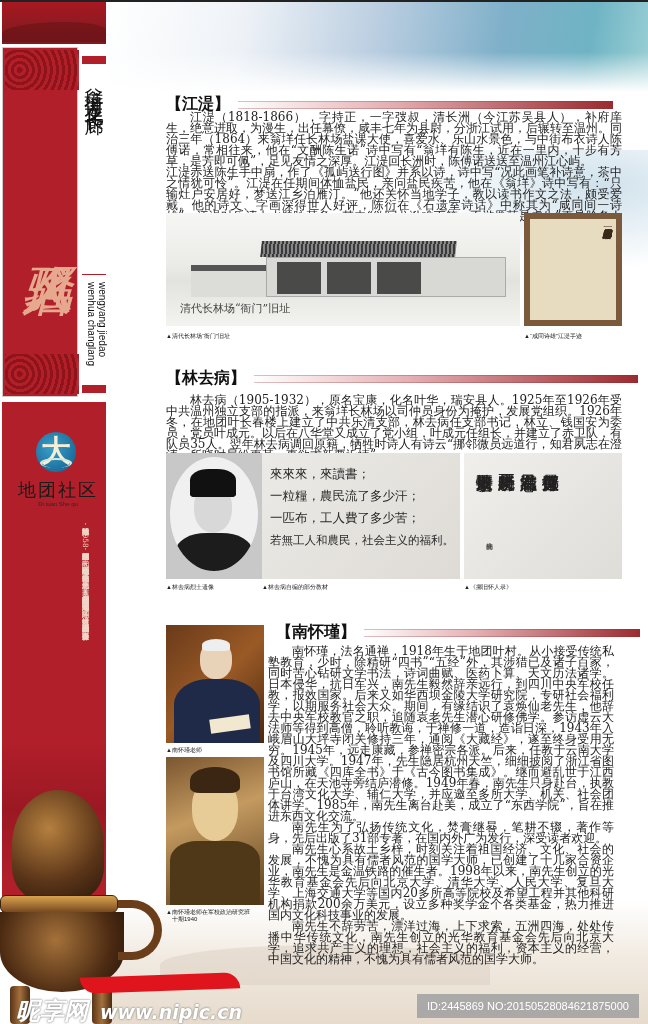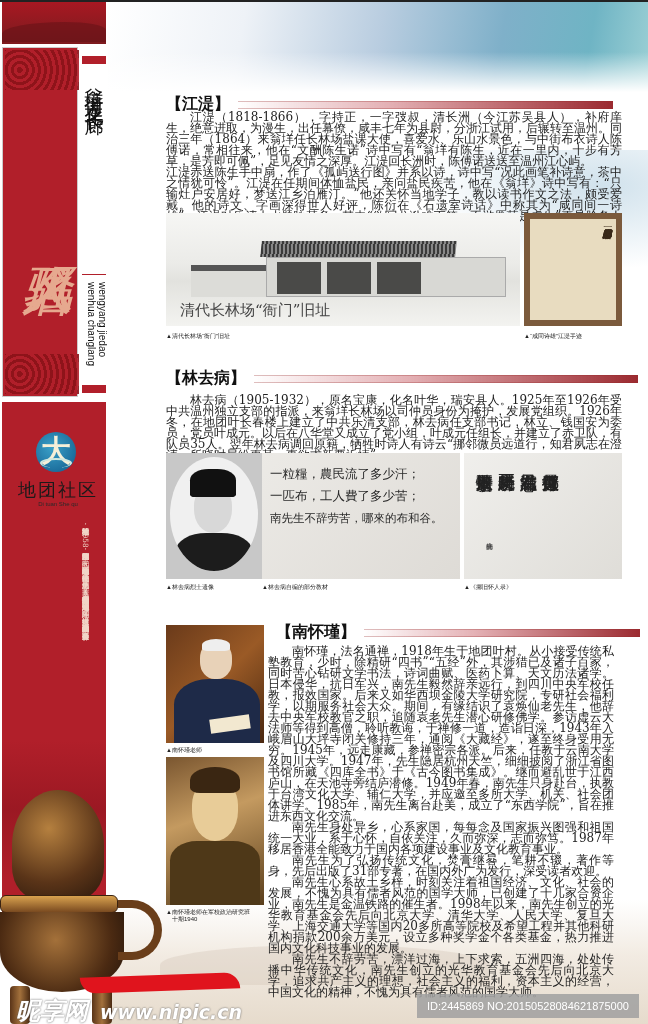--- a/index.html
+++ b/index.html
@@ -75,21 +75,21 @@
 .para p{text-indent:2em}
 .para p.noindent{text-indent:0}
 .photo{position:absolute;overflow:hidden}
 .cap{position:absolute;font-size:6px;color:#222;font-family:"Liberation Sans",sans-serif;white-space:nowrap}
 
 .ph-gate{left:166px;top:213px;width:354px;height:113px;background:linear-gradient(180deg,#f6f6f4 0%,#ebebe8 45%,#e2e2de 60%,#f3f3f0 100%)}
 .gate-roof{position:absolute;left:95px;top:28px;width:195px;height:16px;background:repeating-linear-gradient(90deg,#3a3a3a 0 2px,#888 2px 4px);transform:skewX(-6deg)}
 .gate-wall{position:absolute;left:100px;top:44px;width:240px;height:40px;background:#d8d8d4;border:1px solid #aaa}
 .gate-door{position:absolute;top:4px;width:44px;height:32px;background:#4a4a48}
 .gate-left{position:absolute;left:25px;top:52px;width:80px;height:32px;background:#dcdcd8;border-top:6px solid #555}
-.gate-text{position:absolute;left:14px;top:88px;font-size:15px;color:#444;font-family:"DejaVu Serif",serif}
+.gate-text{position:absolute;left:14px;top:88px;font-size:11px;color:#444;font-family:"DejaVu Serif",serif}
 .ph-letter{left:524px;top:213px;width:98px;height:113px;background:#7b5a3c;padding:6px}
 .letter-paper{width:100%;height:100%;background:#e8dcc0;writing-mode:vertical-rl;font-size:9px;line-height:12px;color:#3a2a1a;padding:3px;overflow:hidden;font-family:"DejaVu Serif",serif;font-style:italic}
 .ph-portrait{left:166px;top:453px;width:96px;height:126px;background:#c8c8c8}
 .oval{position:absolute;left:4px;top:4px;width:88px;height:114px;border-radius:50%;background:#f0f0f0;overflow:hidden}
 .hair{position:absolute;left:20px;top:12px;width:46px;height:28px;background:#111;border-radius:40% 40% 10% 10%}
 .face{position:absolute;left:24px;top:30px;width:38px;height:46px;background:#d8d8d8;border-radius:40% 40% 50% 50%}
 .coat{position:absolute;left:6px;top:76px;width:76px;height:44px;background:#1c1c1c;border-radius:40% 40% 0 0}
 .ph-poem{left:262px;top:453px;width:198px;height:126px;background:linear-gradient(135deg,#eceae6,#dedbd6);padding:10px 8px}
 .poem-line{font-size:12.5px;line-height:22px;color:#2a2a2a;font-family:"DejaVu Sans",sans-serif;white-space:nowrap}
 .ph-callig{left:464px;top:453px;width:158px;height:126px;background:linear-gradient(135deg,#f0efec,#dfddd8);padding:8px 10px}
@@ -185,23 +185,24 @@
 </div>
 <div class="photo ph-portrait">
   <div class="oval">
     <div class="coat"></div>
     <div class="face"></div>
     <div class="hair"></div>
   </div>
 </div>
 <div class="cap" style="left:166px;top:583px">▲林去病烈士遗像</div>
 <div class="photo ph-poem">
+  <div class="poem-line">來來來，來讀書；</div>
   <div class="poem-line">一粒糧，農民流了多少汗；</div>
   <div class="poem-line">一匹布，工人費了多少苦；</div>
-  <div class="poem-line" style="font-size:11.5px">南先生不辞劳苦，哪來的布和谷。</div>
+  <div class="poem-line" style="font-size:11.5px">若無工人和農民，社会主义的福利。</div>
 </div>
 <div class="cap" style="left:262px;top:583px">▲林去病自编的部分教材</div>
 <div class="photo ph-callig">
   <div class="callig-col">
     <span>挪邻微員遠道行</span>
     <span>知君夙志在澄淸</span>
     <span>所晓時局紛更甚</span>
     <span>事欲求新要近情</span>
   </div>
   <div class="callig-sign">林去病</div>
@@ -224,21 +225,20 @@
   <div>▲南怀瑾老师在军校政治研究班</div>
   <div style="padding-left:6px">十期1940</div>
 </div>
 
 <div class="sec-head" style="left:276px;top:622px">
   <span class="sec-title">【南怀瑾】</span>
   <span class="sec-bar" style="width:276px"></span>
 </div>
 <div class="para" style="left:268px;top:646px;width:346px">
   <p>南怀瑾，法名通禅，1918年生于地团叶村。从小接受传统私塾教育，少时，除精研“四书”“五经”外，其涉猎已及诸子百家，同时苦心钻研文学书法，诗词曲赋、医药卜算、天文历法诸学。日本侵华，抗日军兴，南先生毅然辞亲远行，到四川中央军校任教，报效国家。后来又如华西坝金陵大学研究院，专研社会福利学，以期服务社会大众。期间，有缘结识了袁焕仙老先生，他辞去中央军校教官之职，追随袁老先生潜心研修佛学。参访虚云大法师等得到高僧，聆听教诲，于禅修一道，造诣日深，1943年入峨眉山大坪寺闭关修持三年，通阅《大藏经》，遂至终身受用无穷。1945年，远走康藏，参禅密宗各派。后来，任教于云南大学及四川大学。1947年，先生隐居杭州天竺，细细披阅了浙江省图书馆所藏《四库全书》于《古今图书集成》。继而避乱世于江西庐山，在天池寺旁结庐潜修。1949年春，南先生只身赴台，执教于台湾文化大学、辅仁大学，并应邀至多所大学、机关、社会团体讲学。1985年，南先生离台赴美，成立了“东西学院”，旨在推进东西文化交流。</p>
-  <p>南先生身处异乡，心系家国，每每念及国家振兴图强和祖国统一大业，系于心怀，自依关注，久而弥深，志而弥笃。1987年移居香港全能致力于国内各项建设事业及文化教育事业。</p>
   <p>南先生为了弘扬传统文化，焚膏继晷，笔耕不辍，著作等身，先后出版了31部专著，在国内外广为发行，深受读者欢迎。</p>
   <p>南先生心系故土乡梓，时刻关注着祖国经济、文化、社会的发展，不愧为具有儒者风范的国学大师，已创建了十几家合资企业，南先生是金温铁路的催生者。1998年以来，南先生创立的光华教育基金会先后向北京大学、清华大学、人民大学、复旦大学、上海交通大学等国内20多所高等院校及希望工程并其他科研机构捐款200余万美元，设立多种奖学金个各类基金，热力推进国内文化科技事业的发展。</p>
   <p>南先生不辞劳苦，漂洋过海，上下求索，五洲四海，处处传播中华传统文化，南先生创立的光华教育基金会先后向北京大学，追求共产主义的理想，社会主义的福利，资本主义的经营，中国文化的精神，不愧为具有儒者风范的国学大师。</p>
 </div>
 
 <div class="watermark">昵享网</div>
 <div class="watermark-url">www.nipic.cn</div>
 <div class="id-strip">ID:2445869 NO:20150528084621875000</div>
 
 </body></html>

